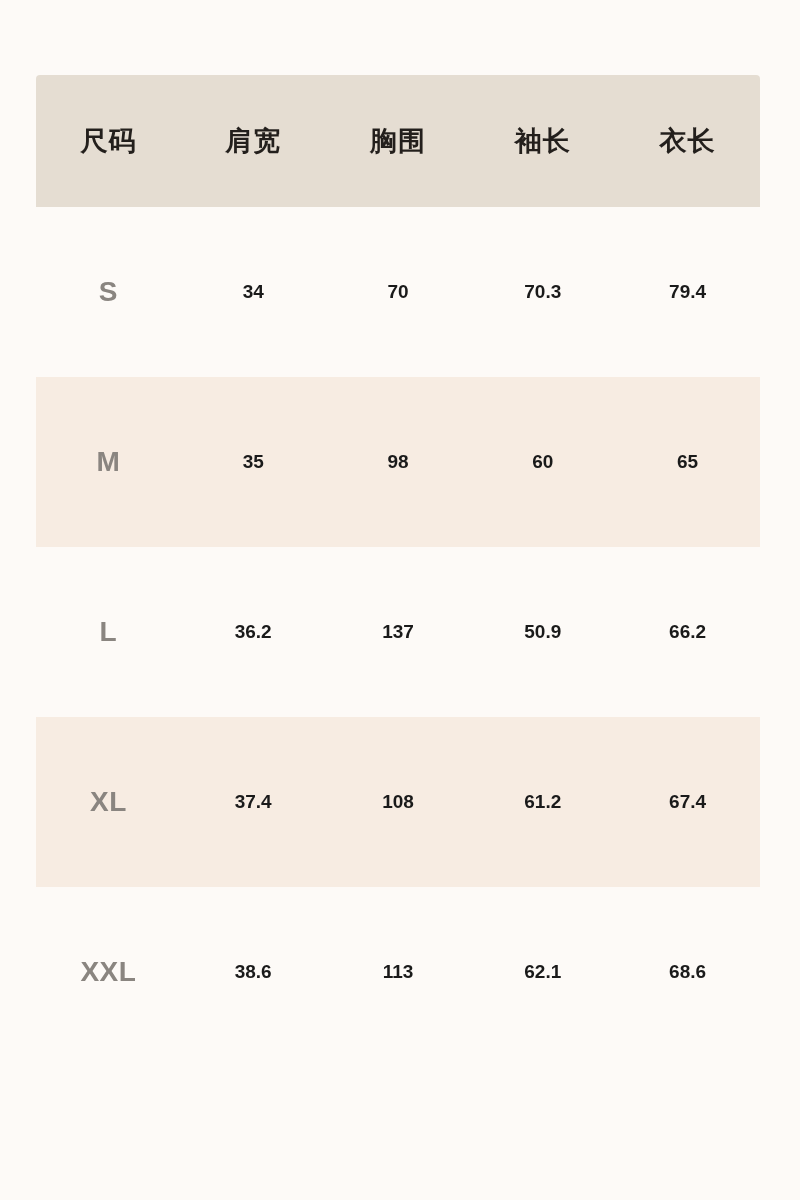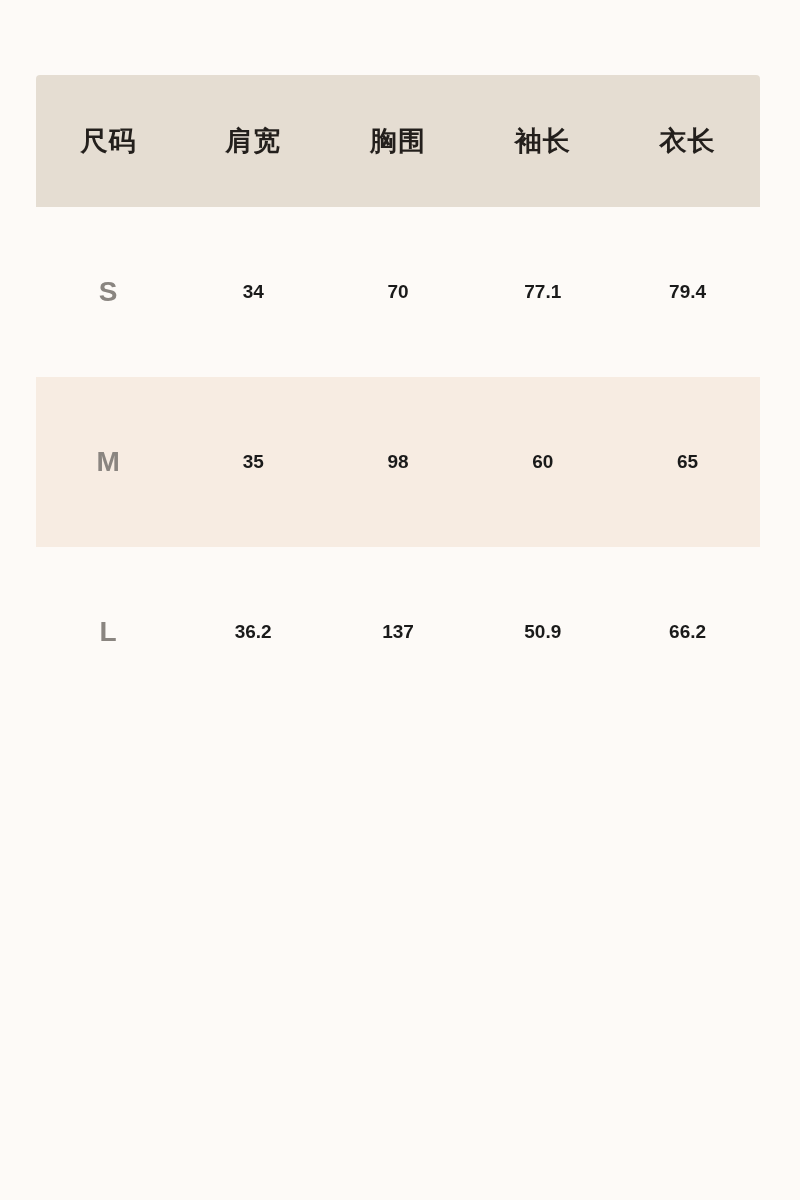--- a/index.html
+++ b/index.html
@@ -109,38 +109,52 @@
         <th>衣长</th>
       </tr>
     </thead>
 
     <tbody>
 
       <tr class="data-row odd-row">
         <td class="size-cell">S</td>
         <td class="value-cell">34</td>
         <td class="value-cell">70</td>
-        <td class="value-cell">77.1</td>
+        <td class="value-cell">70.3</td>
         <td class="value-cell">79.4</td>
       </tr>
 
       <tr class="data-row even-row">
         <td class="size-cell">M</td>
         <td class="value-cell">35</td>
         <td class="value-cell">98</td>
         <td class="value-cell">60</td>
         <td class="value-cell">65</td>
       </tr>
 
       <tr class="data-row odd-row">
         <td class="size-cell">L</td>
         <td class="value-cell">36.2</td>
         <td class="value-cell">137</td>
         <td class="value-cell">50.9</td>
         <td class="value-cell">66.2</td>
       </tr>
 
+      <tr class="data-row even-row">
+        <td class="size-cell">XL</td>
+        <td class="value-cell">37.4</td>
+        <td class="value-cell">108</td>
+        <td class="value-cell">61.2</td>
+        <td class="value-cell">67.4</td>
+      </tr>
 
+      <tr class="data-row odd-row">
+        <td class="size-cell">XXL</td>
+        <td class="value-cell">38.6</td>
+        <td class="value-cell">113</td>
+        <td class="value-cell">62.1</td>
+        <td class="value-cell">68.6</td>
+      </tr>
 
     </tbody>
   </table>
 
 </div>
 
 </body></html>

